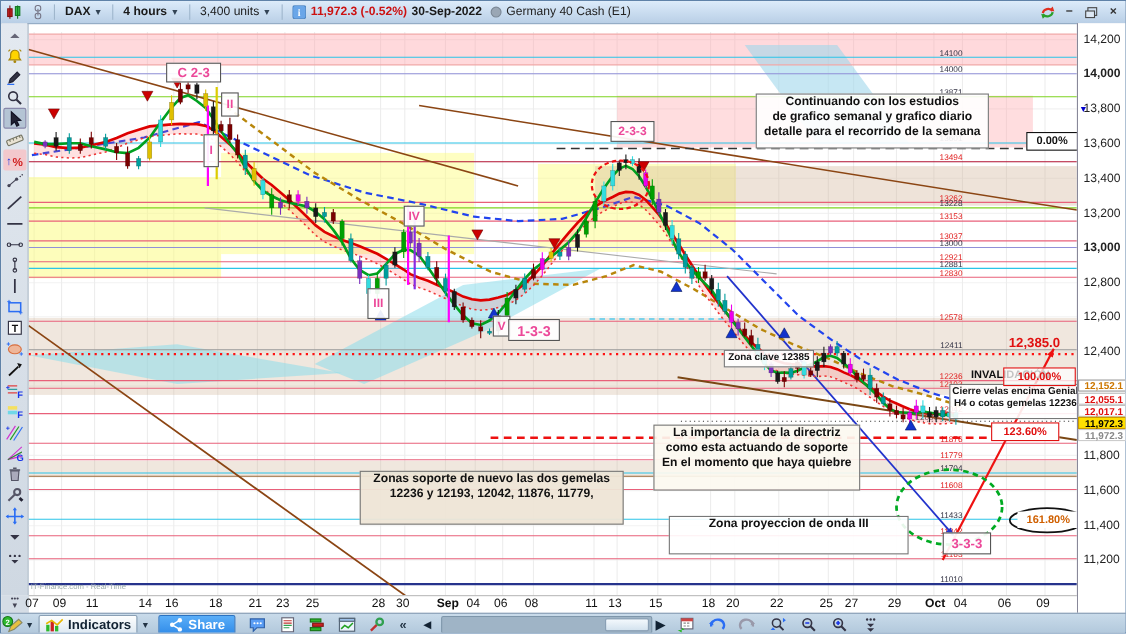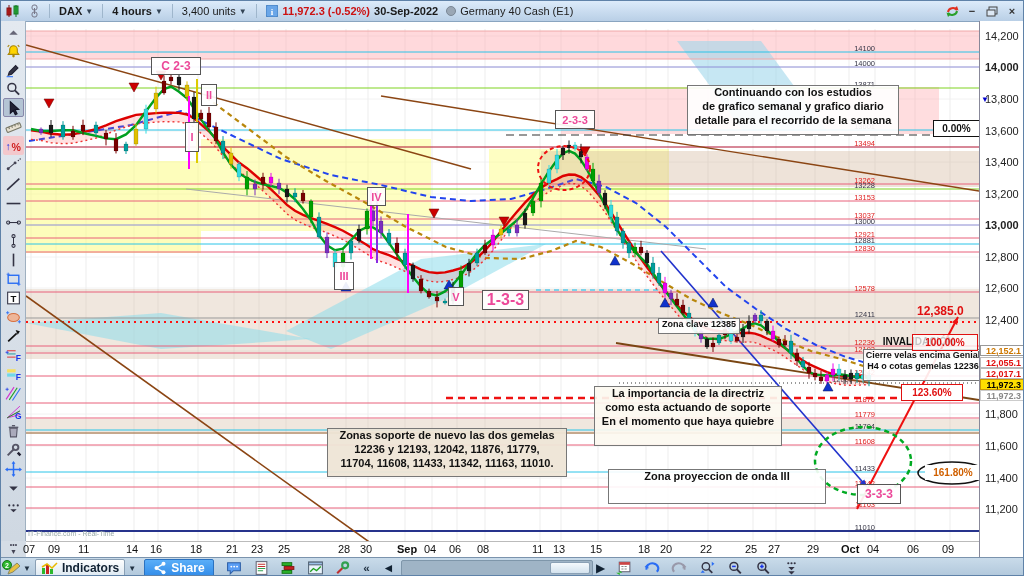--- a/index.html
+++ b/index.html
@@ -680,35 +680,34 @@
         <div>H4 o  cotas gemelas 12236</div>
       </div>
       <div class="anno" style="left: 593px; top: 385px; width: 186px; height: 58px; font-size: 11px; background: rgba(252, 248, 240, 0.92);">
         <div>La importancia de la directriz</div>
         <div>como esta actuando de soporte</div>
         <div>En el momento que haya quiebre</div>
       </div>
       <div class="anno" style="left: 326px; top: 427px; width: 238px; height: 47px; font-size: 11px; background: rgba(238, 229, 214, 0.95);">
         <div>Zonas soporte de nuevo las dos gemelas</div>
         <div>12236 y 12193, 12042, 11876, 11779,</div>
-        <div>11704, 11608, 11433, 11342, 11163, 11010.</div>
       </div>
       <div class="anno" style="left: 607px; top: 468px; width: 216px; height: 33px; font-size: 11px;">
         <div>Zona proyeccion de onda III</div>
       </div>
       <div class="anno" style="left: 657px; top: 317px; width: 80px; height: 14px; font-size: 9px;">
         <div>Zona clave 12385</div>
       </div>
       <div class="wave" style="left: 150px; top: 56px; width: 48px; height: 16px; font-size: 12px;">C  2-3</div>
       <div class="wave" style="left: 200px; top: 83px; width: 14px; height: 20px; font-size: 11px;">II</div>
       <div class="wave" style="left: 184px; top: 121px; width: 12px; height: 28px; font-size: 11px;">I</div>
       <div class="wave" style="left: 333px; top: 261px; width: 18px; height: 26px; font-size: 11px;">III</div>
       <div class="wave" style="left: 366px; top: 186px; width: 17px; height: 17px; font-size: 11px;">IV</div>
       <div class="wave" style="left: 447px; top: 286px; width: 14px; height: 17px; font-size: 11px;">V</div>
-      <div class="wave" style="left: 461px; top: 289px; width: 45px; height: 18px; font-size: 16px; margin-left: 20px;">1-3-3</div>
+      <div class="wave" style="left: 461px; top: 289px; width: 45px; height: 18px; font-size: 13px;">1-3-3</div>
       <div class="wave" style="left: 554px; top: 109px; width: 38px; height: 17px; font-size: 11px;">2-3-3</div>
       <div class="wave" style="left: 856px; top: 483px; width: 42px; height: 18px; font-size: 12px;">3-3-3</div>
       <div class="fibbox" style="left: 932px; top: 119px; width: 45px; height: 15px; font-size: 10px; color: rgb(17, 17, 17); background: rgb(255, 255, 255); border: 1px solid rgb(17, 17, 17);">0.00%</div>
       <div class="fibbox" style="left: 911px; top: 333px; width: 64px; height: 15px; font-size: 10px; color: rgb(224, 16, 16); background: rgba(255, 255, 255, 0.75); border: 1px solid rgb(224, 16, 16);">100.00%</div>
       <div class="fibbox" style="left: 900px; top: 383px; width: 60px; height: 15px; font-size: 10px; color: rgb(224, 16, 16); background: rgb(255, 255, 255); border: 1px solid rgb(224, 16, 16);">123.60%</div>
       <div class="fibbox" style="left: 924px; top: 464px; width: 56px; height: 15px; font-size: 10px; color: rgb(208, 96, 0); background: rgb(255, 255, 255);">161.80%</div>
       <div style="position: absolute; left: 916px; top: 303px; color: rgb(224, 16, 16); font-weight: bold; font-size: 12px;">12,385.0</div>
     </div>
   <div id="watermark">IT-Finance.com - Real-Time</div>
 

